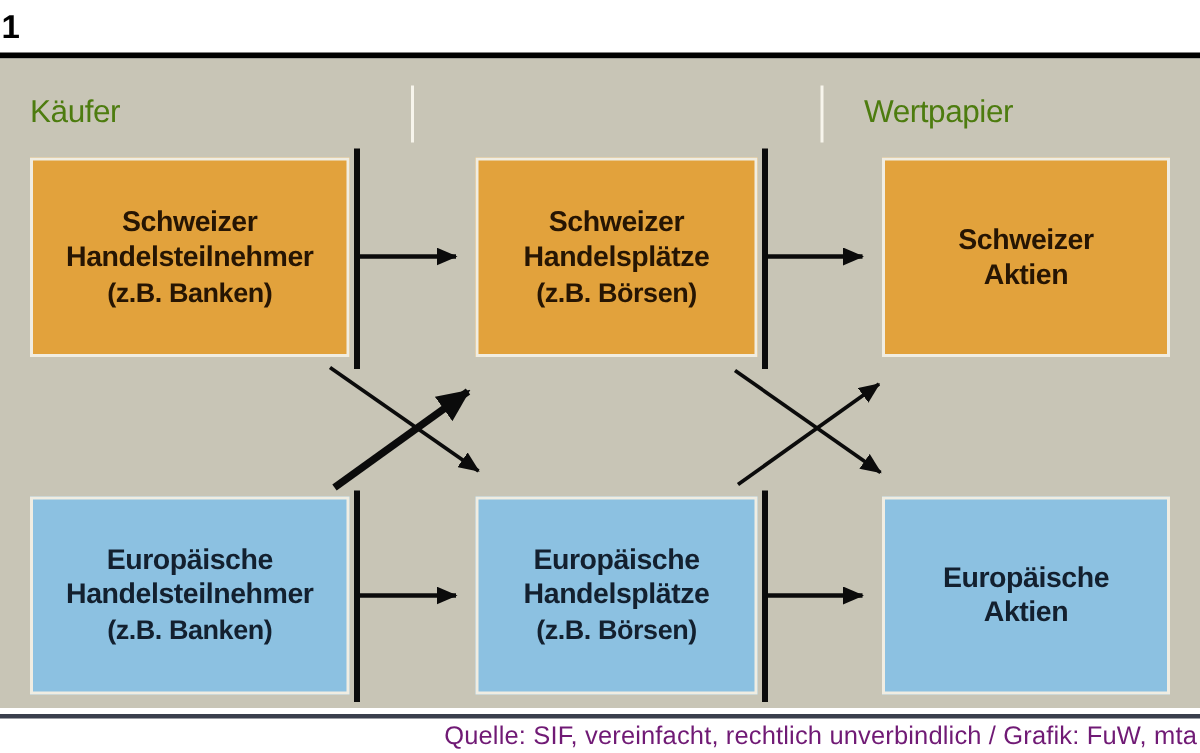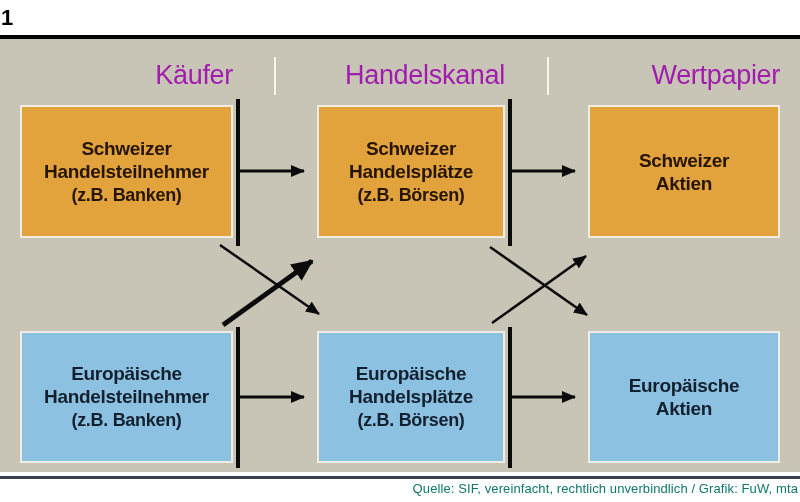--- a/index.html
+++ b/index.html
@@ -21,22 +21,22 @@
     position:absolute;left:0;top:35px;width:800px;height:4px;background:#000;
   }
   
   .panel{
     position:absolute;left:0;top:39px;width:800px;height:433px;
     background:#c8c5b6;
   }
   
   .col-header{
     position:absolute;top:57px;height:36px;line-height:36px;
-    text-align:right;font-size:27px;font-weight:normal;
-    color:#a21caf;letter-spacing:-0.3px;
+    text-align:left;font-size:21px;font-weight:normal;
+    color:#4d7c0f;letter-spacing:-0.3px;
   }
   .sep{
     position:absolute;top:57px;width:2px;height:38px;background:#f7f5ec;
   }
   
   .box{
     position:absolute;
     border:2px solid #f0ede2;
     display:flex;flex-direction:column;align-items:center;justify-content:center;
     text-align:center;box-sizing:border-box;
@@ -48,38 +48,37 @@
   
   .vbar{position:absolute;width:4px;background:#0b0b0b;}
   
   .arrows{position:absolute;left:0;top:0;width:800px;height:502px;pointer-events:none;}
   
   .footer-rule{
     position:absolute;left:0;top:476px;width:800px;height:3px;background:#3a3f4d;
   }
   .footer-text{
     position:absolute;left:0;top:481px;width:798px;
-    text-align:right;font-size:13px;color:#0f766e;letter-spacing:0.1px;
+    text-align:right;font-size:17px;color:#701a75;letter-spacing:0.1px;
   }
 </style>
 </head>
 <body>
 
 <div class="page">
 
   <div class="title">
     <span>1</span>
   </div>
   <div class="title-rule"></div>
 
   <div class="panel"></div>
 
   <div class="col-header" style="left:20px;width:213px;">Käufer</div>
-  <div class="col-header" style="left:317px;width:188px;">Handelskanal</div>
-  <div class="col-header" style="left:588px;width:192px;">Wertpapier</div>
+  <div class="col-header" style="left:576px;width:192px;">Wertpapier</div>
   <div class="sep" style="left:274px;"></div>
   <div class="sep" style="left:547px;"></div>
 
   <div class="box box-orange" style="left:20px;top:105px;width:213px;height:133px;">
     <div class="b-line">Schweizer</div>
     <div class="b-line">Handelsteilnehmer</div>
     <div class="b-sub">(z.B. Banken)</div>
   </div>
   <div class="box box-orange" style="left:317px;top:105px;width:188px;height:133px;">
     <div class="b-line">Schweizer</div>

